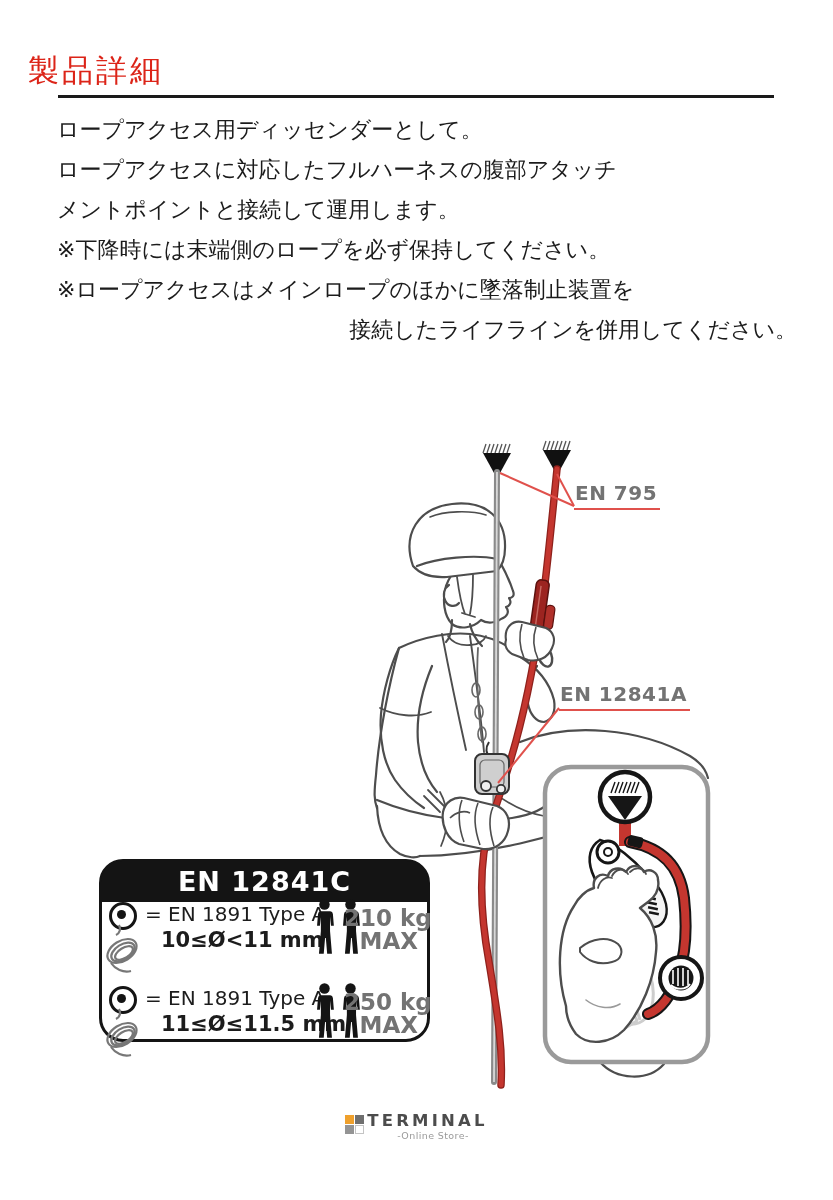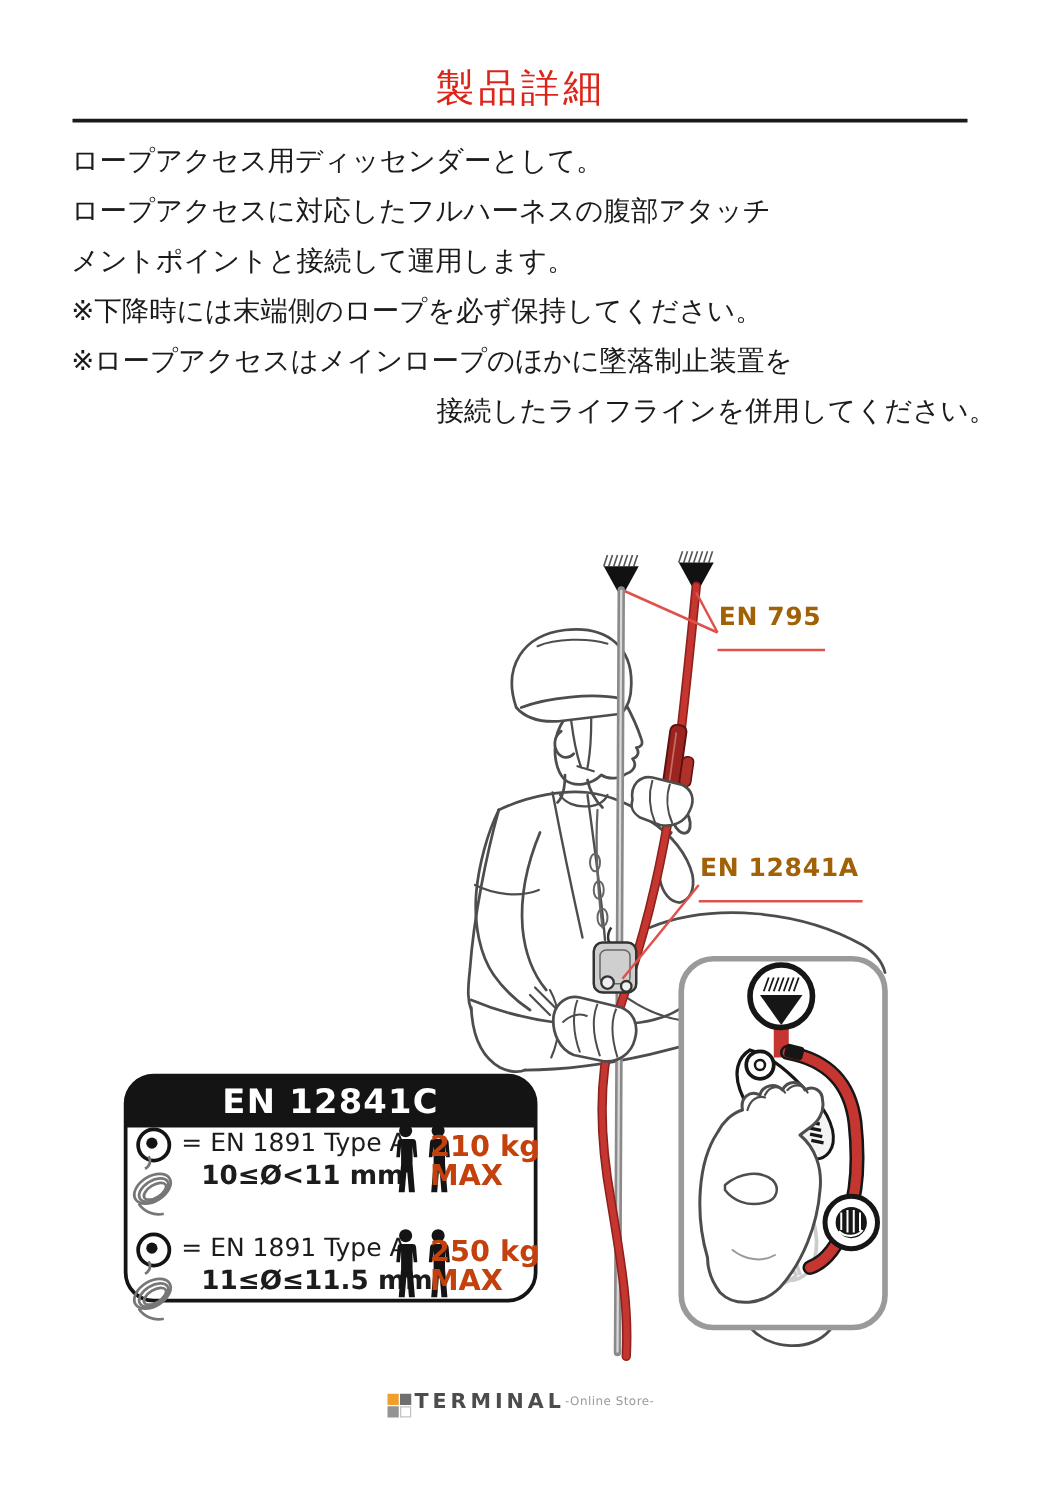--- a/index.html
+++ b/index.html
@@ -1,59 +1,59 @@
 <!DOCTYPE html>
 <html><head>
 <meta charset="utf-8">
 <style>
   html,body{margin:0;padding:0;background:#fff;}
   .page{position:relative;width:833px;height:1200px;margin:0 auto;background:#fff;overflow:hidden;
         font-family:"DejaVu Sans","Liberation Sans",sans-serif;}
-  .page-title{position:absolute;left:0;right:0;top:50px;text-align:center;
-              font-size:31px;font-weight:500;letter-spacing:3px;color:#dc2418;}
+  .page-title{position:absolute;left:0;right:0;top:50px;
+              font-size:31px;font-weight:500;letter-spacing:3px;color:#dc2418;padding-left:28px;}
   .title-rule{position:absolute;left:58px;top:95px;width:716px;height:3px;background:#1a1a1a;}
   .body-text{position:absolute;left:57px;top:110px;width:740px;
              font-size:22px;line-height:40px;color:#1b1b1b;}
   .body-text .line{white-space:nowrap;}
   .body-text .line.indent{padding-left:29px;text-align:right;}
   .illustration{position:absolute;left:0;top:0;width:833px;height:1200px;}
-  .std-label{position:absolute;font-size:20px;font-weight:bold;color:#a16207;
-             letter-spacing:0.5px;border-bottom:2.5px solid #e0514c;padding:0 3px 14px 1px;
+  .std-label{position:absolute;font-size:20px;font-weight:bold;color:#737373;
+             letter-spacing:0.5px;border-bottom:2.5px solid #e0514c;padding:0 3px 3px 1px;
              background:transparent;white-space:nowrap;}
   .label-en795{left:574px;top:481px;}
   .label-en12841a{left:559px;top:682px;}
   
   .spec-box{position:absolute;left:99px;top:859px;width:331px;height:183px;box-sizing:border-box;
             border:3px solid #141414;border-radius:24px;background:#fff;}
   .spec-header{position:absolute;left:-1px;right:-1px;top:-1px;height:41px;background:#141414;
                border-radius:21px 21px 0 0;color:#fff;text-align:center;font-size:27px;
                font-weight:bold;line-height:41px;letter-spacing:1px;}
   .spec-row{position:absolute;left:0;width:100%;height:84px;}
   .row1{top:40px;} .row2{top:124px;}
   .rope-section{position:absolute;left:7px;top:0px;width:22px;height:22px;border:3px solid #141414;
                 border-radius:50%;background:#fff;}
   .rope-section .dot{position:absolute;left:5px;top:5px;width:9px;height:9px;border-radius:50%;background:#141414;}
   .rope-coil{position:absolute;left:1px;top:21px;}
   .spec-text{position:absolute;left:43px;top:0px;width:170px;color:#1c1c1c;}
   .spec-text .std{font-size:20px;white-space:nowrap;}
   .spec-text .dia{font-size:21px;font-weight:bold;padding-left:16px;margin-top:2px;white-space:nowrap;}
   .persons{position:absolute;left:212px;top:-4px;display:flex;gap:5px;}
-  .weight{position:absolute;right:9px;top:5px;width:74px;color:#c2410c;}
+  .weight{position:absolute;right:9px;top:5px;width:74px;text-align:right;color:#737373;}
   .weight .kg{font-size:23px;font-weight:bold;line-height:23px;white-space:nowrap;}
   .weight .max{font-size:23px;font-weight:bold;line-height:22px;}
   
   .footer-logo{position:absolute;left:0;right:0;top:1112px;display:flex;justify-content:center;}
   .logo-inner{display:flex;align-items:flex-start;gap:3px;}
   .logo-grid{display:grid;grid-template-columns:9px 9px;grid-template-rows:9px 9px;gap:1px;margin-top:3px;}
   .logo-grid .sq{width:9px;height:9px;}
   .sq1{background:#efa02c;} .sq2{background:#6f6f6f;} .sq3{background:#949494;}
   .sq4{background:#fff;border:1px solid #c4c4c4;box-sizing:border-box;}
-  .logo-text-col{display:flex;align-items:center;}
+  .logo-text-col{display:flex;flex-direction:column;}
   .logo-name{font-size:16.5px;font-weight:600;letter-spacing:3.2px;color:#4c4c4c;line-height:18px;}
-  .logo-sub{font-size:9.5px;color:#9a9a9a;letter-spacing:0.4px;margin-top:0px;}
+  .logo-sub{font-size:9.5px;color:#9a9a9a;letter-spacing:0.4px;margin-top:0px;margin-left:30px;}
 </style>
 </head>
 <body>
 
 <div class="page">
 
   <div class="page-title">製品詳細</div>
   <div class="title-rule"></div>
 
   <div class="body-text">

